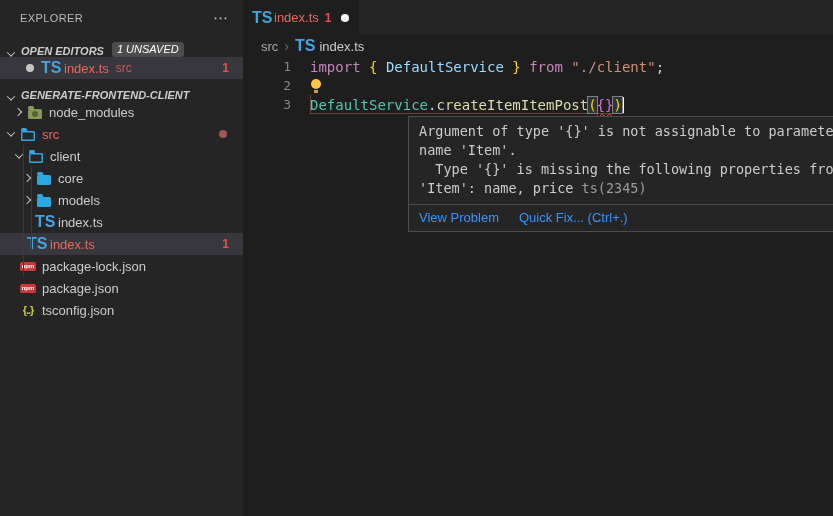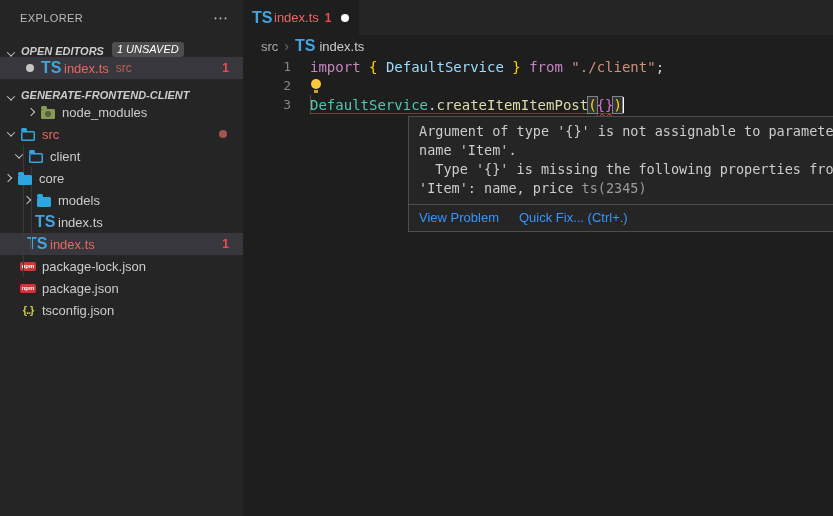--- a/index.html
+++ b/index.html
@@ -115,37 +115,37 @@
     </div>
 
     <div class="section-header">
       <span class="chev down"></span>
       <span class="hdr-label">GENERATE-FRONTEND-CLIENT</span>
     </div>
 
     <div class="tree" id="tree">
       <div class="guide" style="left:23px; top:44px; height:132px;"></div>
       <div class="guide" style="left:31px; top:66px; height:88px;"></div>
-    <div class="row" style="padding-left: 3px; margin-left: 20px;">
+    <div class="row" style="padding-left: 10px;">
           <span class="chev right"></span>
           <span class="folder olive"></span>
           <span class="label">node_modules</span>
         </div>
         <div class="row" style="padding-left: 3px;">
           <span class="chev down"></span>
           <span class="folder open"></span>
           <span class="label error">src</span>
           <span class="mod-dot"></span>
         </div>
         <div class="row" style="padding-left: 11px;">
           <span class="chev down"></span>
           <span class="folder open"></span>
           <span class="label">client</span>
         </div>
-        <div class="row" style="">
+        <div class="row" style="padding-left: 19px;">
           <span class="chev right"></span>
           <span class="folder blue"></span>
           <span class="label">core</span>
         </div>
         <div class="row" style="padding-left: 19px;">
           <span class="chev right"></span>
           <span class="folder blue"></span>
           <span class="label">models</span>
         </div>
         <div class="row" style="padding-left: 19px;">

